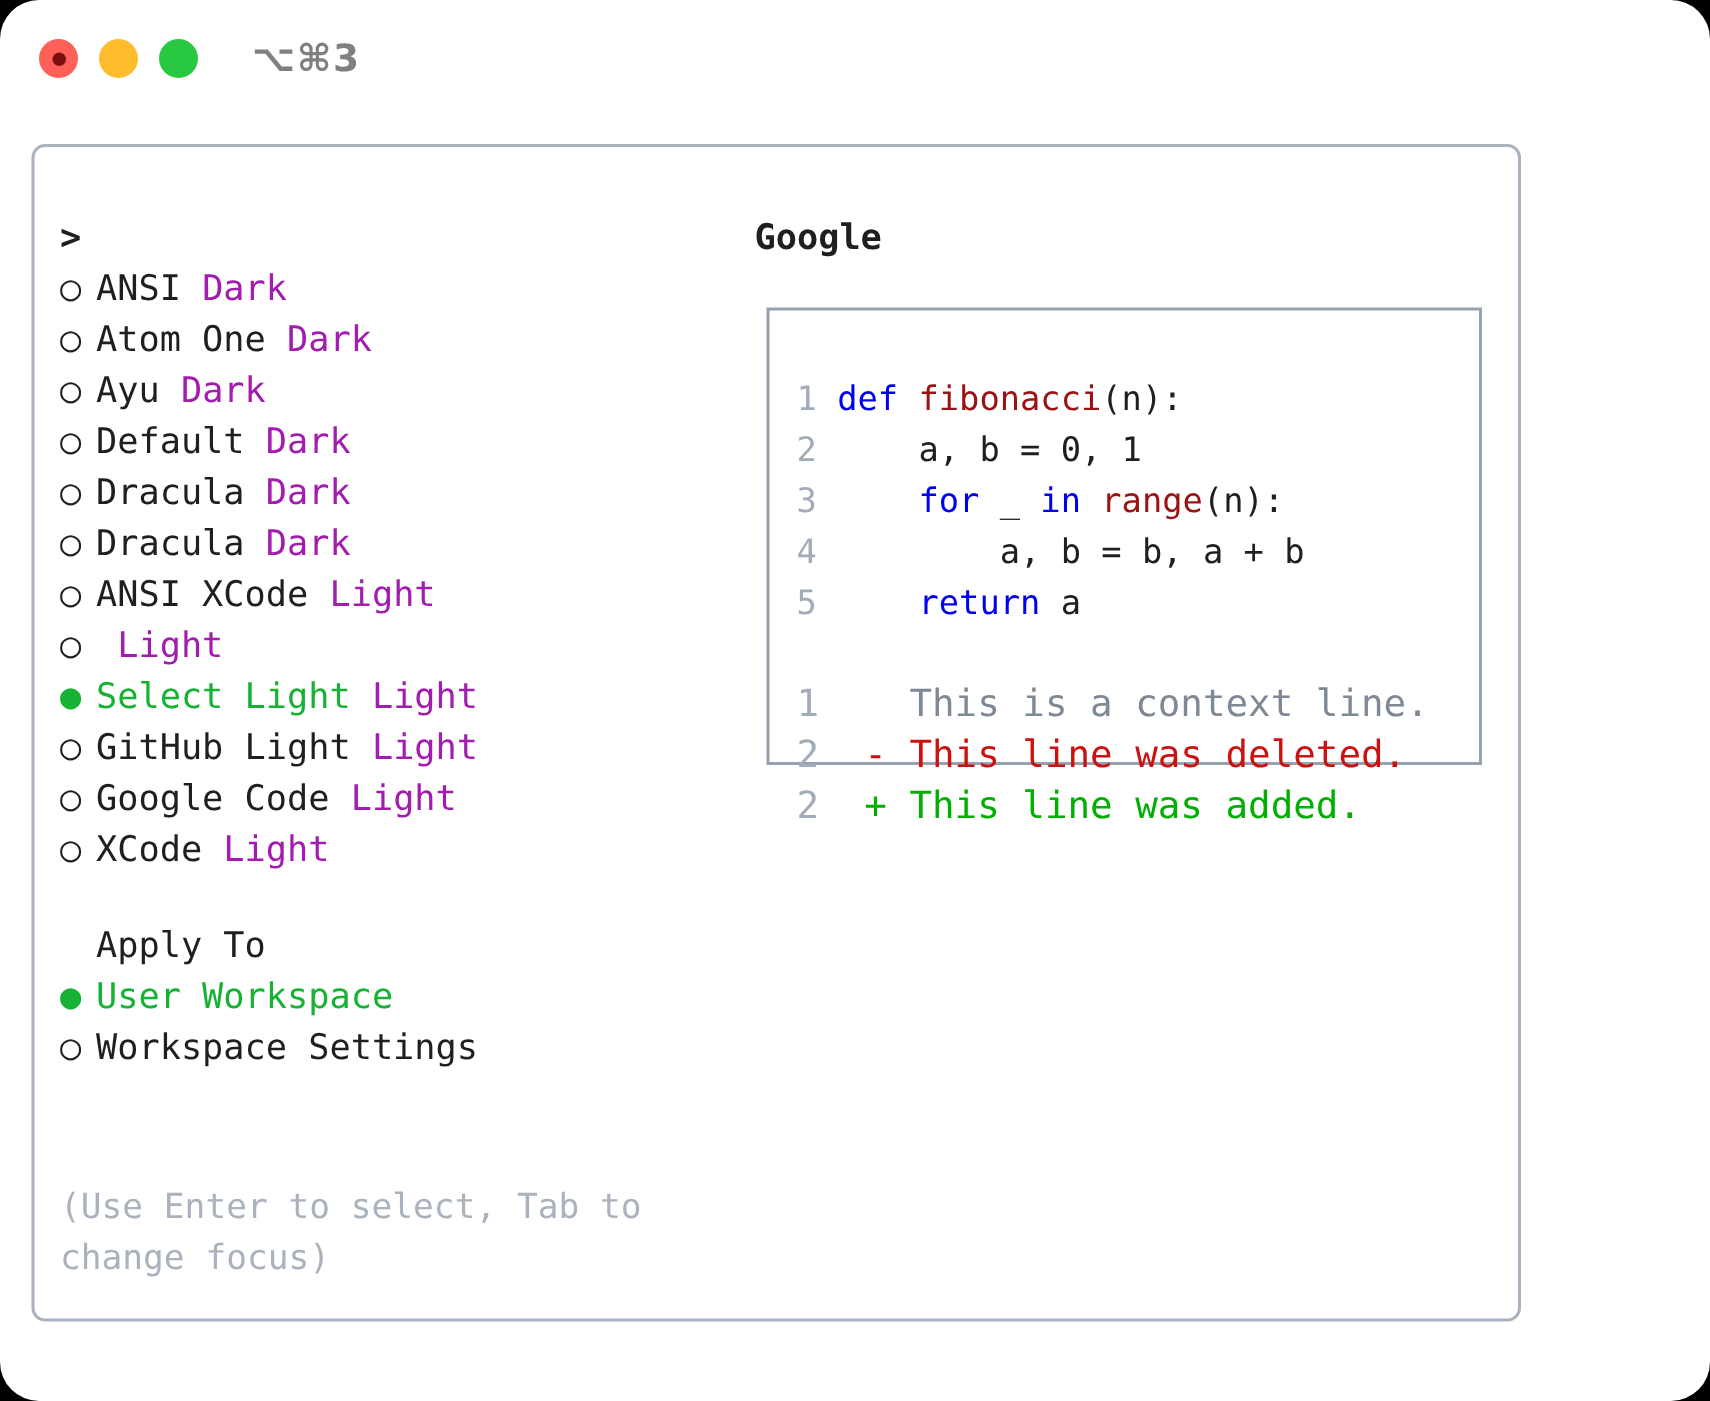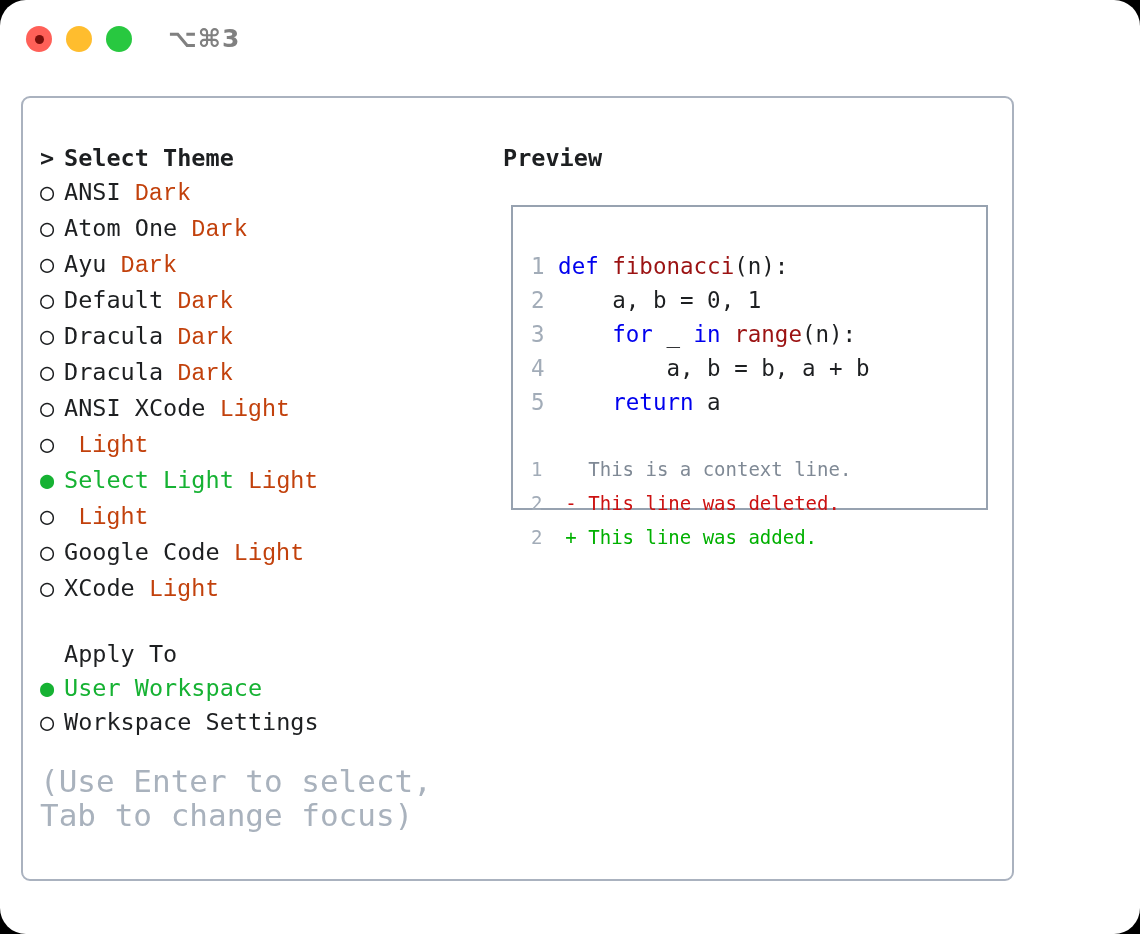--- a/index.html
+++ b/index.html
@@ -93,34 +93,34 @@
   .marker {
     display: inline-block;
     width: 24px;
     flex: 0 0 24px;
     text-align: left;
   }
 
   .row.header { font-weight: bold; }
   .row.header .marker { font-weight: bold; }
 
-  .suffix { color: #c2410c; font-family: Liberation Mono, monospace; }
+  .suffix { color: #a21caf; }
 
   .row.selected,
   .row.selected .marker { color: #16b233; }
 
   .row.apply-label { color: #1d1f21; align-items: flex-end; }
   .spacer-md { height: 30px; }
 
   #hint {
     position: absolute;
     left: 17px;
-    top: 666px;
+    top: 690px;
     width: 420px;
-    font-size: 31px;
+    font-size: 23px;
     line-height: 34px;
     color: #a9b2bd;
   }
 
   
   #preview-title {
     position: absolute;
     left: 480px;
     top: 43px;
     font-size: 23.5px;
@@ -156,21 +156,21 @@
   .pl  { color: #1d1f21; }
 
   .d-ctx { color: #7f8995; }
   .d-del { color: #cc1111; }
   .d-add { color: #00b000; }
 
   #diff {
     position: absolute;
     left: 18px;
     top: 245px;
-    font-size: 19px;
+    font-size: 25px;
     line-height: 34px;
     white-space: pre;
   }
 </style>
 </head>
 <body>
 
 <div id="window">
 
   <div id="titlebar">
@@ -181,54 +181,53 @@
     <div class="traffic green"></div>
     <div id="shortcut">⌥⌘3</div>
   </div>
 
   <div id="panel">
 
     <div id="left-col">
 
       <div class="row header">
         <span class="marker">&gt;</span>
-        <span>Select Theme</span>
       </div>
 
       <div id="theme-list">
           <div class="row"><span class="marker">○</span><span>ANSI</span><span> </span><span class="suffix">Dark</span></div>
           <div class="row"><span class="marker">○</span><span>Atom One</span><span> </span><span class="suffix">Dark</span></div>
           <div class="row"><span class="marker">○</span><span>Ayu</span><span> </span><span class="suffix">Dark</span></div>
           <div class="row"><span class="marker">○</span><span>Default</span><span> </span><span class="suffix">Dark</span></div>
           <div class="row"><span class="marker">○</span><span>Dracula</span><span> </span><span class="suffix">Dark</span></div>
           <div class="row"><span class="marker">○</span><span>Dracula</span><span> </span><span class="suffix">Dark</span></div>
           <div class="row"><span class="marker">○</span><span>ANSI XCode</span><span> </span><span class="suffix">Light</span></div>
           <div class="row"><span class="marker">○</span><span> </span><span class="suffix">Light</span></div>
           <div class="row selected"><span class="marker">●</span><span>Select Light</span><span> </span><span class="suffix">Light</span></div>
-          <div class="row"><span class="marker">○</span><span> </span><span class="suffix">Light</span></div>
+          <div class="row"><span class="marker">○</span><span>GitHub Light</span><span> </span><span class="suffix">Light</span></div>
           <div class="row"><span class="marker">○</span><span>Google Code</span><span> </span><span class="suffix">Light</span></div>
           <div class="row"><span class="marker">○</span><span>XCode</span><span> </span><span class="suffix">Light</span></div>
         </div>
 
       <div class="spacer-md"></div>
 
       <div class="row apply-label">
         <span class="marker"></span>
         <span>Apply To</span>
       </div>
 
       <div id="apply-list">
           <div class="row selected"><span class="marker">●</span><span>User Workspace</span></div>
           <div class="row"><span class="marker">○</span><span>Workspace Settings</span></div>
         </div>
     </div>
 
     <div id="hint">(Use Enter to select, Tab to change focus)</div>
 
-    <div id="preview-title">Preview</div>
+    <div id="preview-title">Google</div>
 
     <div id="preview-box">
       <div id="code"><span class="cline"><span class="ln">1</span><span> </span><span class="kw">def</span><span class="pl"> </span><span class="fn">fibonacci</span><span class="pl">(n):</span></span><span class="cline"><span class="ln">2</span><span> </span><span class="pl">    a, b = 0, 1</span></span><span class="cline"><span class="ln">3</span><span> </span><span class="pl">    </span><span class="kw">for</span><span class="pl"> _ </span><span class="kw">in</span><span class="pl"> </span><span class="fn">range</span><span class="pl">(n):</span></span><span class="cline"><span class="ln">4</span><span> </span><span class="pl">        a, b = b, a + b</span></span><span class="cline"><span class="ln">5</span><span> </span><span class="pl">    </span><span class="kw">return</span><span class="pl"> a</span></span></div>
       <div id="diff"><span class="cline"><span class="ln">1</span><span>  </span><span class="d-ctx"> </span><span> </span><span class="d-ctx">This is a context line.</span></span><span class="cline"><span class="ln">2</span><span>  </span><span class="d-del">-</span><span> </span><span class="d-del">This line was deleted.</span></span><span class="cline"><span class="ln">2</span><span>  </span><span class="d-add">+</span><span> </span><span class="d-add">This line was added.</span></span></div>
     </div>
 
   </div>
 </div>
 
 </body></html>

